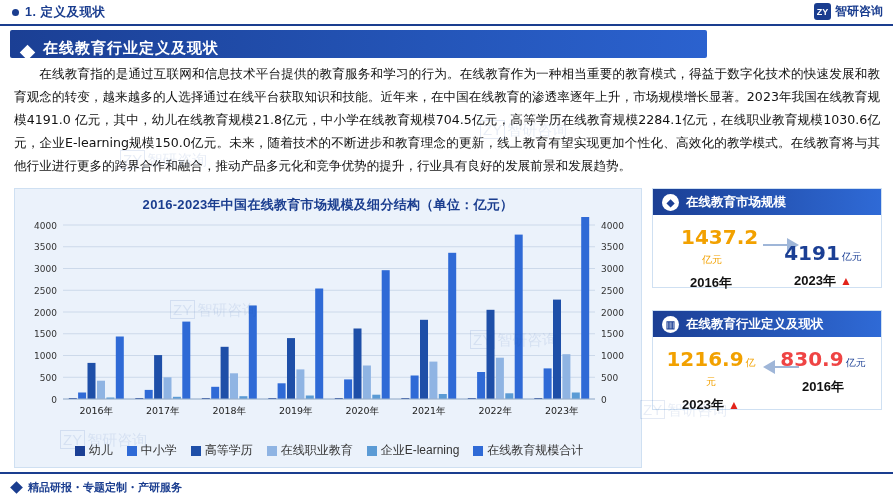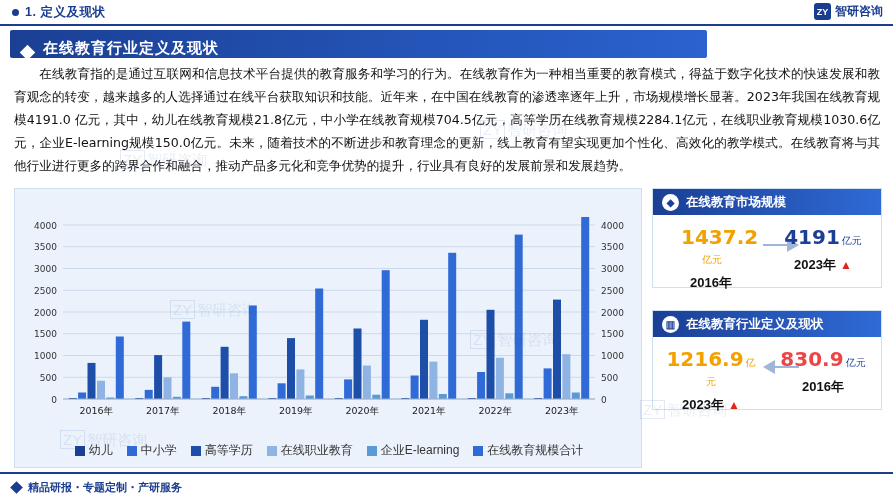--- a/index.html
+++ b/index.html
@@ -143,20 +143,21 @@
   </div>
 
   <div class="heading">
     <span class="diamond"></span>
     <span class="htext">在线教育行业定义及现状</span>
   </div>
 
   <div class="para">在线教育指的是通过互联网和信息技术平台提供的教育服务和学习的行为。在线教育作为一种相当重要的教育模式，得益于数字化技术的快速发展和教育观念的转变，越来越多的人选择通过在线平台获取知识和技能。近年来，在中国在线教育的渗透率逐年上升，市场规模增长显著。2023年我国在线教育规模4191.0 亿元，其中，幼儿在线教育规模21.8亿元，中小学在线教育规模704.5亿元，高等学历在线教育规模2284.1亿元，在线职业教育规模1030.6亿元，企业E-learning规模150.0亿元。未来，随着技术的不断进步和教育理念的更新，线上教育有望实现更加个性化、高效化的教学模式。在线教育将与其他行业进行更多的跨界合作和融合，推动产品多元化和竞争优势的提升，行业具有良好的发展前景和发展趋势。</div>
 
   <div class="chartcard">
+    <div class="chart-title">2016-2023年中国在线教育市场规模及细分结构（单位：亿元）</div>
     <div class="plot">
       <svg id="chart-svg" width="628" height="212">
           <line x1="48" y1="182" x2="580" y2="182" stroke="#ccd9ea" stroke-width="1"></line>
           <text x="42" y="185.5" text-anchor="end" font-size="9" fill="#333" font-family="DejaVu Sans">0</text>
           <text x="586" y="185.5" text-anchor="start" font-size="9" fill="#333" font-family="DejaVu Sans">0</text>
           <line x1="48" y1="160.25" x2="580" y2="160.25" stroke="#ccd9ea" stroke-width="1"></line>
           <text x="42" y="163.75" text-anchor="end" font-size="9" fill="#333" font-family="DejaVu Sans">500</text>
           <text x="586" y="163.75" text-anchor="start" font-size="9" fill="#333" font-family="DejaVu Sans">500</text>
           <line x1="48" y1="138.5" x2="580" y2="138.5" stroke="#ccd9ea" stroke-width="1"></line>
           <text x="42" y="142" text-anchor="end" font-size="9" fill="#333" font-family="DejaVu Sans">1000</text>
@@ -276,21 +277,21 @@
         <div>
           <span class="val" style="color:#f2a100;margin-left:16px;">1437.2</span><span class="unit" style="color:#f2a100;">亿元</span>
         </div>
         <div style="margin-top:6px;">
           <span class="yr">2016年</span>
         </div>
       </div>
       <svg class="arrow-mid" viewBox="0 0 40 22">
         <path d="M2 13 L26 13 L26 7 L38 14 L26 21 L26 15 L2 15 Z" fill="#9fb6d8"></path>
       </svg>
-      <div class="rblock" style="top:10px;">
+      <div class="rblock" style="top:26px;">
         <div>
           <span class="val" style="color:#1b3f94;">4191</span><span class="unit" style="color:#1b3f94;">亿元</span>
         </div>
         <div style="margin-top:6px;">
           <span class="yr">2023年</span><span class="uparrow">▲</span>
         </div>
       </div>
     </div>
   </div>
 

